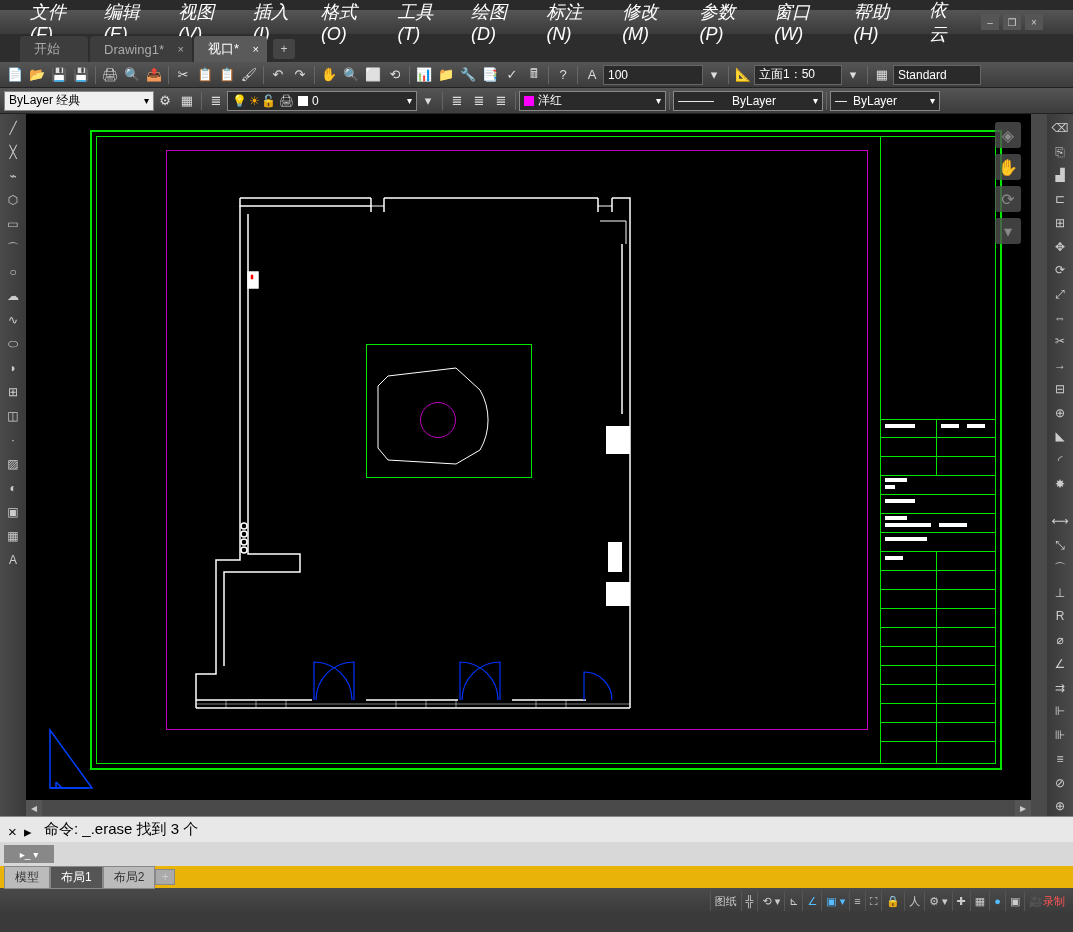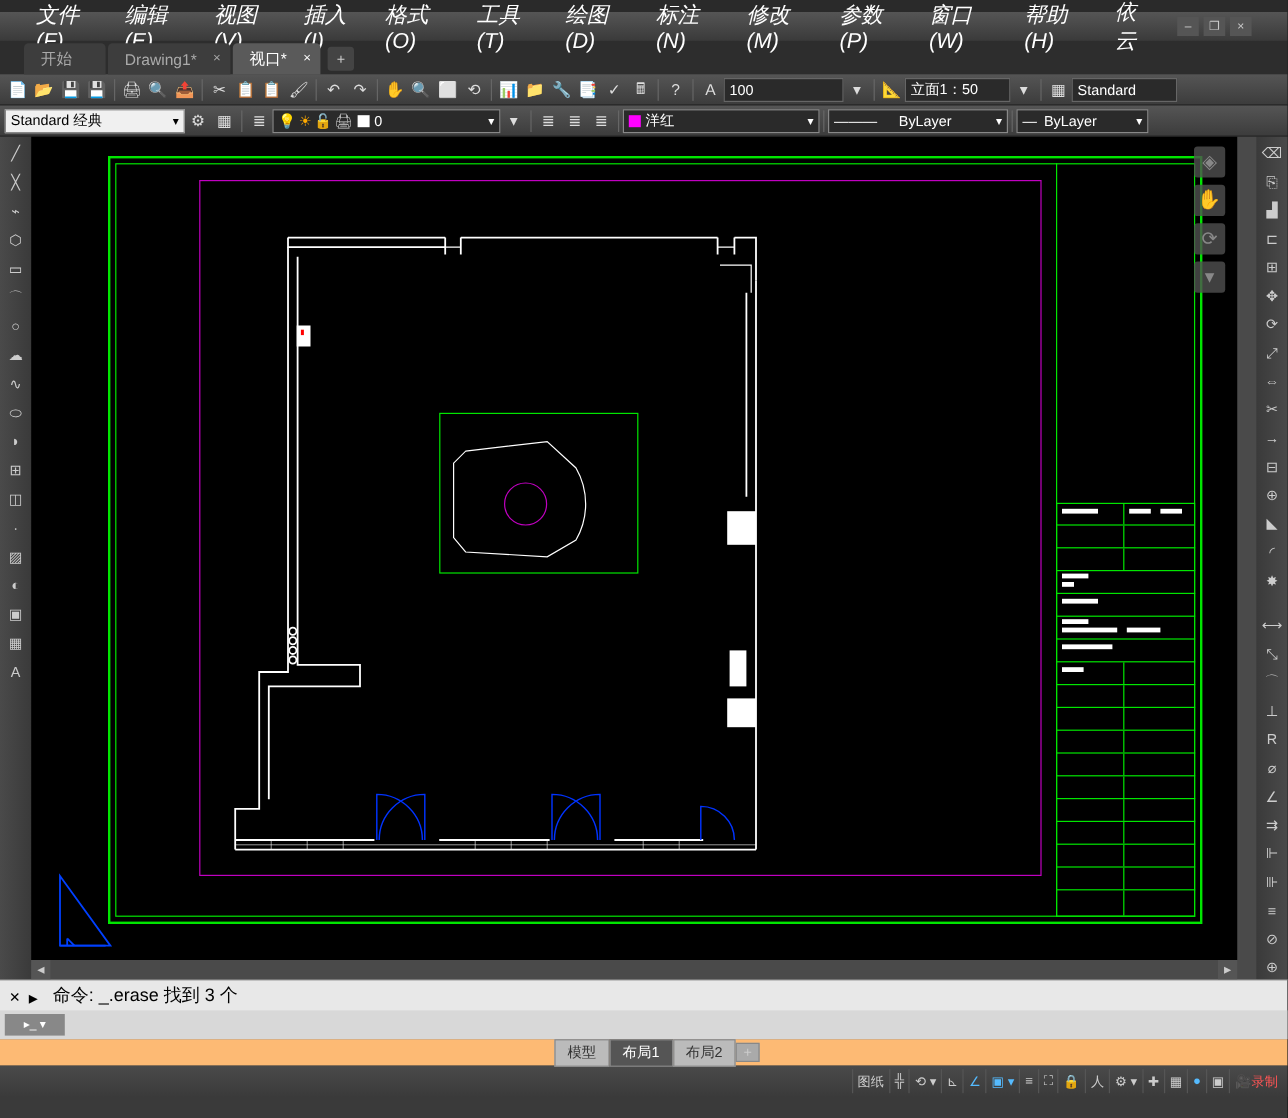--- a/index.html
+++ b/index.html
@@ -33,21 +33,21 @@
 .scrollbarH { height: 16px; background: #4a4a4a; display:flex; }
 .navcube { position: absolute; right: 8px; top: 8px; width: 30px; display: flex; flex-direction: column; gap: 6px; align-items:center; }
 .navcube div { width: 26px; height: 26px; background: rgba(80,80,80,0.8); border-radius: 3px; display:flex;align-items:center;justify-content:center;color:#888;font-size:16px;}
 .cmdarea { height: 50px; background: #e8e8e8; display: flex; flex-direction: column; border-top: 1px solid #888;}
 .cmdhistory { flex:1; padding: 2px 8px; color: #000; font-family: Consolas, monospace; font-size: 15px; display:flex; align-items:center;}
 .cmdhistory .icons { margin-right: 6px; display:flex; gap:2px;}
 .cmdhistory .icons span { width:14px;height:14px;display:inline-block;}
 .cmdinput { height: 24px; display:flex; align-items:center; padding: 0 4px; background:#d8d8d8;}
 .cmdprompt { width: 50px; height:18px; background:#888; display:flex;align-items:center;justify-content:center;color:#fff;font-size:10px; margin-right:6px;}
 .cmdinput input { flex:1; border:none; background:transparent; font-style:italic; color:#666; font-size:14px; outline:none;}
-.layouttabs { height: 22px; background: #fdba74; display: flex; align-items: center; padding-left: 22px; justify-content: center; }
+.layouttabs { height: 22px; background: #eab308; display: flex; align-items: center; padding-left: 4px; }
 .ltab { padding: 2px 10px; background: #bbb; color: #333; font-size: 12px; border: 1px solid #888; cursor:pointer;}
 .ltab.active { background: #555; color: #fff; }
 .ltabadd { width: 20px; text-align:center; background:#aaa; border:1px solid #888; cursor:pointer;}
 .statusbar { height: 26px; background: linear-gradient(#4a4a4a,#3a3a3a); display: flex; align-items: center; padding: 0 4px; justify-content: flex-end;}
 .statusbar .statitem { height:20px; padding:0 4px; display:flex;align-items:center;gap:2px;color:#ccc;font-size:11px; border-left:1px solid #555;cursor:pointer;}
 .statusbar .blue { color:#5bf;}
 
 .greenframe-outer { position:absolute; border:2px solid #00e600; }
 .magentaframe { position:absolute; border:1px solid #c000c0; }
 .greenbox { position:absolute; border:1px solid #00e600; }
@@ -141,41 +141,41 @@
   <div class="tbicon">📐</div>
   <input class="textfield" style="width: 88px;" value="立面1：50">
   <div class="tbicon">▾</div>
   <div class="sep"></div>
   <div class="tbicon">▦</div>
   <input class="textfield" style="width: 88px;" value="Standard">
 </div>
 
 <div class="toolbar2">
   <div class="dropdown wssel">
-      <span>Standard 经典</span>
+      <span>ByLayer 经典</span>
     </div>
   <div class="tbicon">⚙</div>
   <div class="tbicon">▦</div>
   <div class="sep"></div>
   <div class="tbicon">≣</div>
   <div class="dropdown layercombo">
     <span style="color:#ff0;margin-right:2px;">💡</span>
       <span style="color:#fa0;">☀</span>
       <span style="color:#8cf;margin:0 2px;">🔓</span>
       <span style="color:#ccc;">🖨</span>
       <span style="display:inline-block;width:10px;height:10px;background:#fff;margin:0 4px;"></span>
       <span>0</span>
   </div>
   <div class="tbicon">▾</div>
   <div class="sep"></div>
   <div class="tbicon">≣</div>
   <div class="tbicon">≣</div>
   <div class="tbicon">≣</div>
   <div class="sep"></div>
-  <div class="dropdown" style="width:164px;background:#2a2a2a;color:#fff;">
+  <div class="dropdown" style="width:147px;background:#2a2a2a;color:#fff;">
       <span style="display:inline-block;width:10px;height:10px;background:#f0f;margin-right:4px;"></span>
       <span>洋红</span>
     </div>
   <div class="sep"></div>
   <div class="dropdown" style="width:150px;background:#2a2a2a;color:#fff;">
       <span style="margin-right:18px;">———</span>
       <span>ByLayer</span>
     </div>
   <div class="sep"></div>
   <div class="dropdown" style="width:110px;background:#2a2a2a;color:#fff;">

